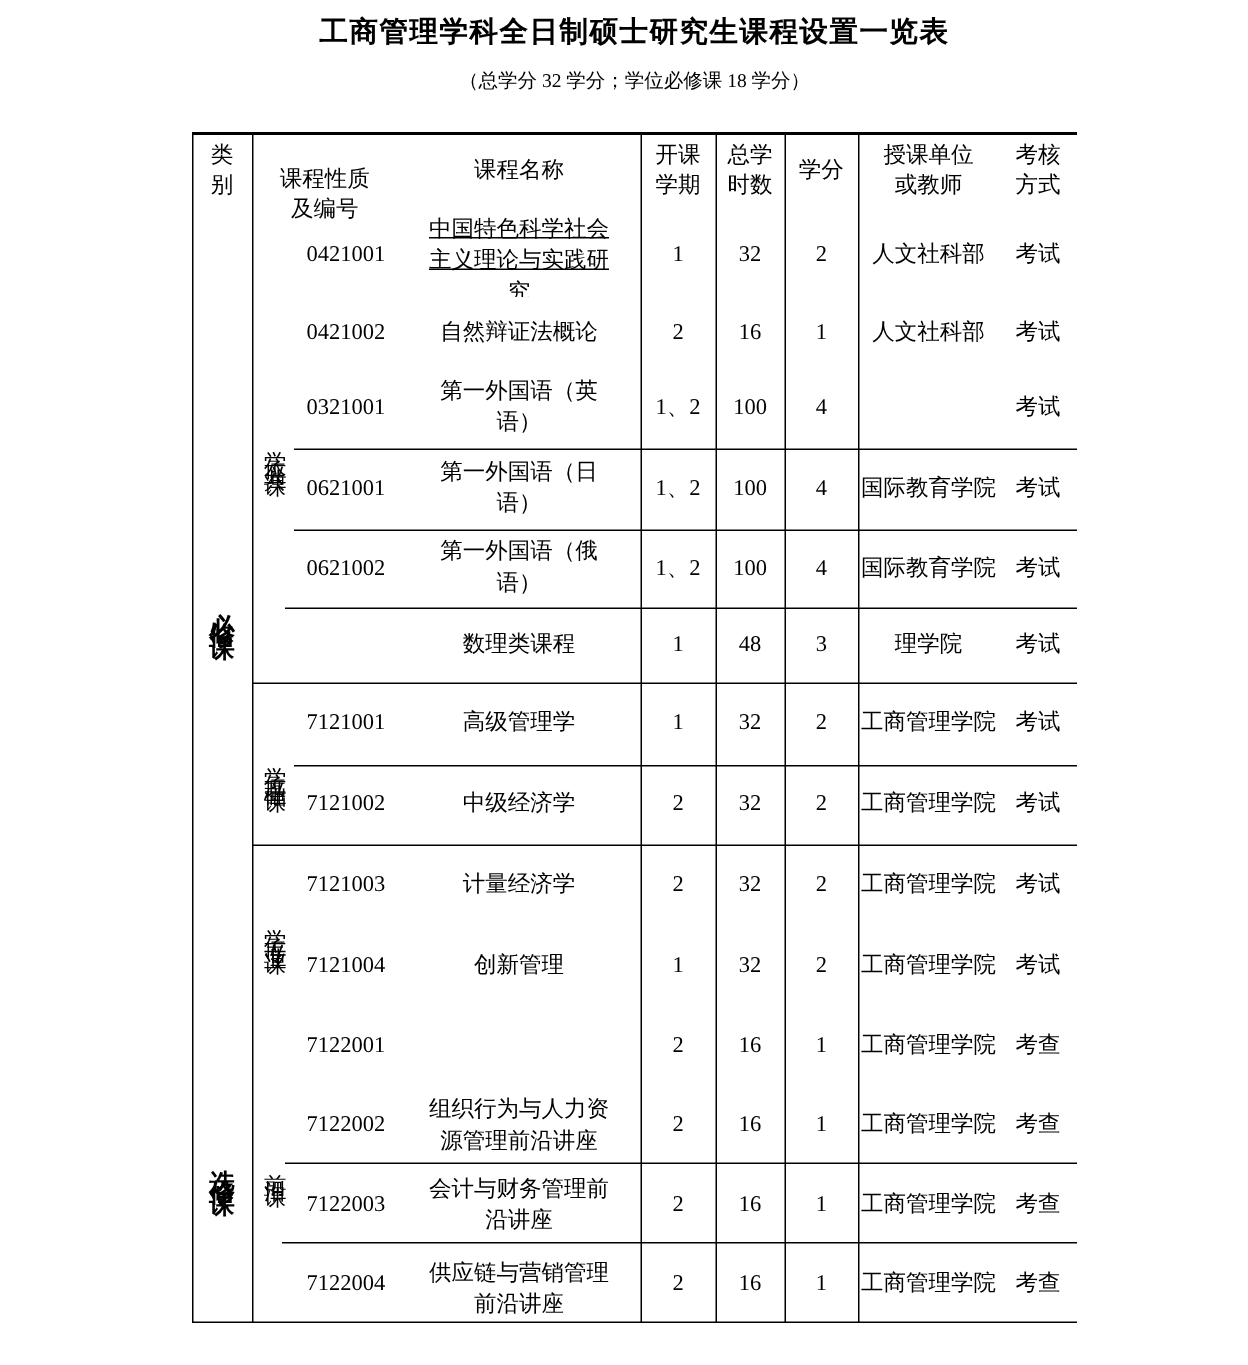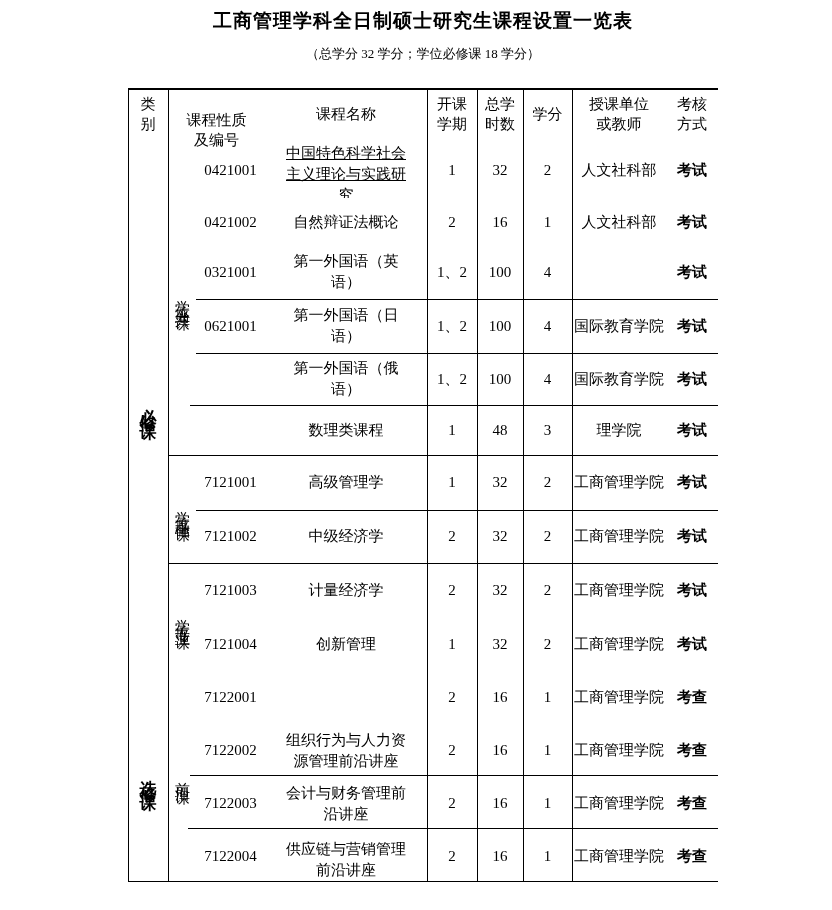--- a/index.html
+++ b/index.html
@@ -14,21 +14,21 @@
   .hl.thick{height:2px;}
   .vl{position:absolute;width:1px;background:#000;top:0;height:794px;}
   .c{position:absolute;display:flex;align-items:center;justify-content:center;
      text-align:center;font-size:15px;line-height:21px;white-space:pre-line;}
   .col-code{left:68px;width:69px;}
   .col-name{left:137px;width:162px;padding:0 19px;box-sizing:border-box;}
   .col-sem{left:299px;width:50px;}
   .col-hr{left:349px;width:46px;}
   .col-cr{left:395px;width:49px;}
   .col-unit{left:444px;width:94px;}
-  .col-exam{left:538px;width:52px;font-weight:bold;}
+  .col-exam{left:538px;width:52px;}
   .hdr{font-size:15px;line-height:20px;}
   .vert{writing-mode:vertical-lr;text-orientation:upright;letter-spacing:4px;}
   .cat{font-weight:bold;font-size:17px;letter-spacing:7px;}
   .clip{display:block;overflow:hidden;padding-top:3px;text-decoration:underline;}
 </style>
 </head>
 <body>
 
 <div class="page">
   <div class="doc-title">工商管理学科全日制硕士研究生课程设置一览表</div>
@@ -100,20 +100,21 @@
     <div class="c col-exam" style="top:157px;height:54px">考试</div>
 
     <div class="c col-code" style="top:211px;height:54px">0621001</div>
     <div class="c col-name" style="top:211px;height:54px">第一外国语（日语）</div>
     <div class="c col-sem" style="top:211px;height:54px">1、2</div>
     <div class="c col-hr" style="top:211px;height:54px">100</div>
     <div class="c col-cr" style="top:211px;height:54px">4</div>
     <div class="c col-unit" style="top:211px;height:54px">国际教育学院</div>
     <div class="c col-exam" style="top:211px;height:54px">考试</div>
 
+    <div class="c col-code" style="top:265px;height:52px">0621002</div>
     <div class="c col-name" style="top:265px;height:52px">第一外国语（俄语）</div>
     <div class="c col-sem" style="top:265px;height:52px">1、2</div>
     <div class="c col-hr" style="top:265px;height:52px">100</div>
     <div class="c col-cr" style="top:265px;height:52px">4</div>
     <div class="c col-unit" style="top:265px;height:52px">国际教育学院</div>
     <div class="c col-exam" style="top:265px;height:52px">考试</div>
 
     <div class="c col-code" style="top:317px;height:50px"></div>
     <div class="c col-name" style="top:317px;height:50px">数理类课程</div>
     <div class="c col-sem" style="top:317px;height:50px">1</div>

